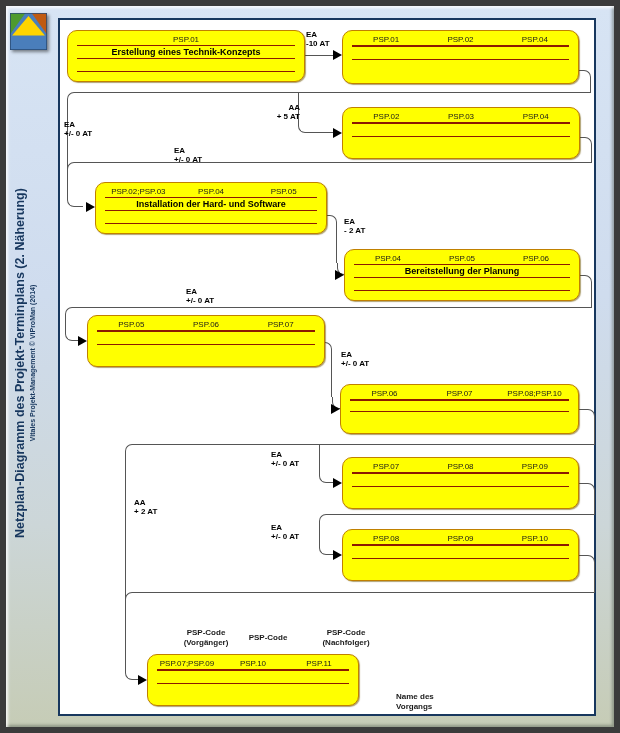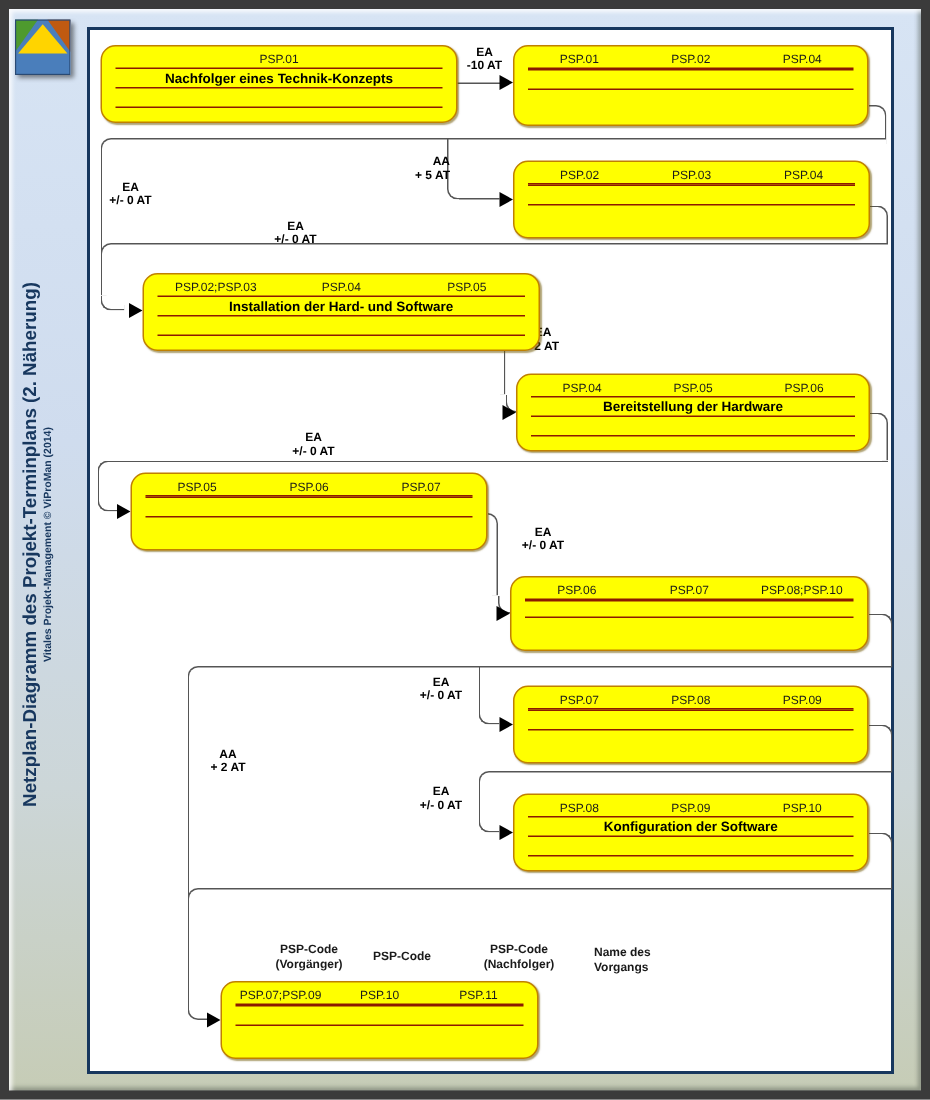--- a/index.html
+++ b/index.html
@@ -33,21 +33,21 @@
   .ll  { border-left:1px solid #555; }
   .lr  { border-right:1px solid #555; }
   .lb  { border-bottom:1px solid #555; }
   .rtr { border-top-right-radius:7px; }
   .rtl { border-top-left-radius:7px; }
   .rbl { border-bottom-left-radius:7px; }
   .arr { position:absolute; width:0; height:0;
     border-top:5px solid transparent; border-bottom:5px solid transparent;
     border-left:9px solid #000; }
   .elabel { position:absolute; font-size:8px; font-weight:bold; color:#000;
-    white-space:pre-line; line-height:9px; text-align:center; }
+    white-space:pre-line; line-height:9px; }
   .elabel.right { text-align:right; }
   .glabel { position:absolute; font-size:8px; font-weight:bold; color:#1a1a1a;
     white-space:pre-line; line-height:10px; text-align:center; }
   .glabel.left { text-align:left; }
 </style>
 </head>
 <body>
 
 <div class="frame">
 
@@ -127,21 +127,21 @@
     <div class="elabel" style="left:211px;top:503px;width:46px">EA
 +/- 0 AT</div>
 
     <div class="nbox" style="left:7px;top:10px;width:238px;height:52px">
       <div class="codes">
         <span class="code"></span>
         <span class="code">PSP.01</span>
         <span class="code"></span>
       </div>
       <div class="rule"></div>
-      <div class="bname">Nachfolger eines Technik-Konzepts</div>
+      <div class="bname">Erstellung eines Technik-Konzepts</div>
       <div class="rule"></div>
       <div class="brow"></div>
       <div class="rule"></div>
     </div>
 
     <div class="nbox" style="left:282px;top:10px;width:237px;height:54px">
       <div class="codes">
         <span class="code">PSP.01</span>
         <span class="code">PSP.02</span>
         <span class="code">PSP.04</span>
@@ -157,41 +157,41 @@
         <span class="code">PSP.02</span>
         <span class="code">PSP.03</span>
         <span class="code">PSP.04</span>
       </div>
       <div class="rule"></div>
       <div class="rule"></div>
       <div class="brow"></div>
       <div class="rule"></div>
     </div>
 
-    <div class="nbox" style="left:35px;top:162px;width:265px;height:52px">
+    <div class="nbox" style="left:35px;top:162px;width:232px;height:52px">
       <div class="codes">
         <span class="code">PSP.02;PSP.03</span>
         <span class="code">PSP.04</span>
         <span class="code">PSP.05</span>
       </div>
       <div class="rule"></div>
       <div class="bname">Installation der Hard- und Software</div>
       <div class="rule"></div>
       <div class="brow"></div>
       <div class="rule"></div>
     </div>
 
     <div class="nbox" style="left:284px;top:229px;width:236px;height:52px">
       <div class="codes">
         <span class="code">PSP.04</span>
         <span class="code">PSP.05</span>
         <span class="code">PSP.06</span>
       </div>
       <div class="rule"></div>
-      <div class="bname">Bereitstellung der Hardware</div>
+      <div class="bname">Bereitstellung der Planung</div>
       <div class="rule"></div>
       <div class="brow"></div>
       <div class="rule"></div>
     </div>
 
     <div class="nbox" style="left:27px;top:295px;width:238px;height:52px">
       <div class="codes">
         <span class="code">PSP.05</span>
         <span class="code">PSP.06</span>
         <span class="code">PSP.07</span>
@@ -226,21 +226,20 @@
       <div class="rule"></div>
     </div>
 
     <div class="nbox" style="left:282px;top:509px;width:237px;height:52px">
       <div class="codes">
         <span class="code">PSP.08</span>
         <span class="code">PSP.09</span>
         <span class="code">PSP.10</span>
       </div>
       <div class="rule"></div>
-      <div class="bname">Konfiguration der Software</div>
       <div class="rule"></div>
       <div class="brow"></div>
       <div class="rule"></div>
     </div>
 
     <div class="nbox" style="left:87px;top:634px;width:212px;height:52px">
       <div class="codes">
         <span class="code">PSP.07;PSP.09</span>
         <span class="code">PSP.10</span>
         <span class="code">PSP.11</span>
@@ -249,17 +248,17 @@
       <div class="rule"></div>
       <div class="brow"></div>
       <div class="rule"></div>
     </div>
 
     <div class="glabel" style="left:106px;top:608px;width:80px">PSP-Code
 (Vorgänger)</div>
     <div class="glabel" style="left:178px;top:613px;width:60px">PSP-Code</div>
     <div class="glabel" style="left:246px;top:608px;width:80px">PSP-Code
 (Nachfolger)</div>
-    <div class="glabel left" style="left:336px;top:610px;width:70px">Name des
+    <div class="glabel left" style="left:336px;top:672px;width:70px">Name des
 Vorgangs</div>
 
   </div>
 </div>
 
 </body></html>

